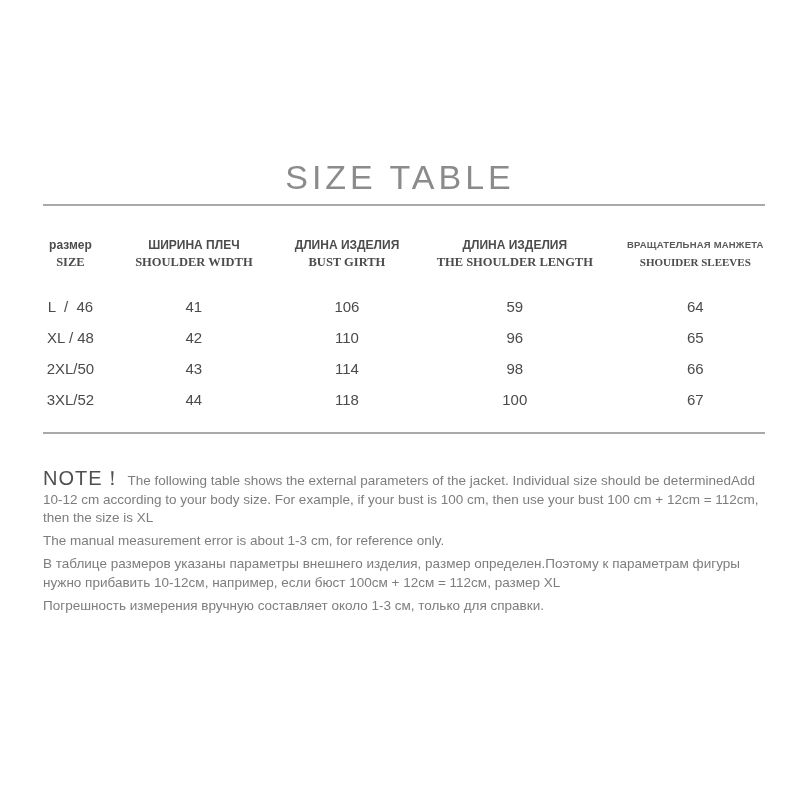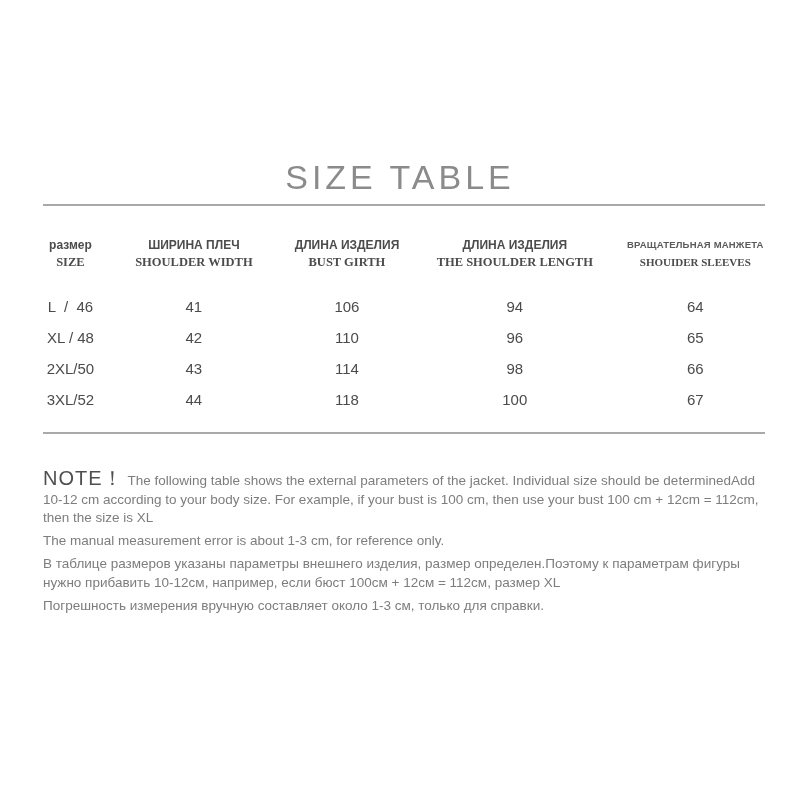--- a/index.html
+++ b/index.html
@@ -143,21 +143,21 @@
           <div class="h-ru">ВРАЩАТЕЛЬНАЯ МАНЖЕТА</div>
           <div class="h-en">SHOUIDER SLEEVES</div>
         </th>
       </tr>
     </thead>
     <tbody>
       <tr>
         <td class="size-cell">L  /  46</td>
         <td>41</td>
         <td>106</td>
-        <td>94</td>
+        <td>59</td>
         <td>64</td>
       </tr>
       <tr>
         <td class="size-cell">XL / 48</td>
         <td>42</td>
         <td>110</td>
         <td>96</td>
         <td>65</td>
       </tr>
       <tr>

